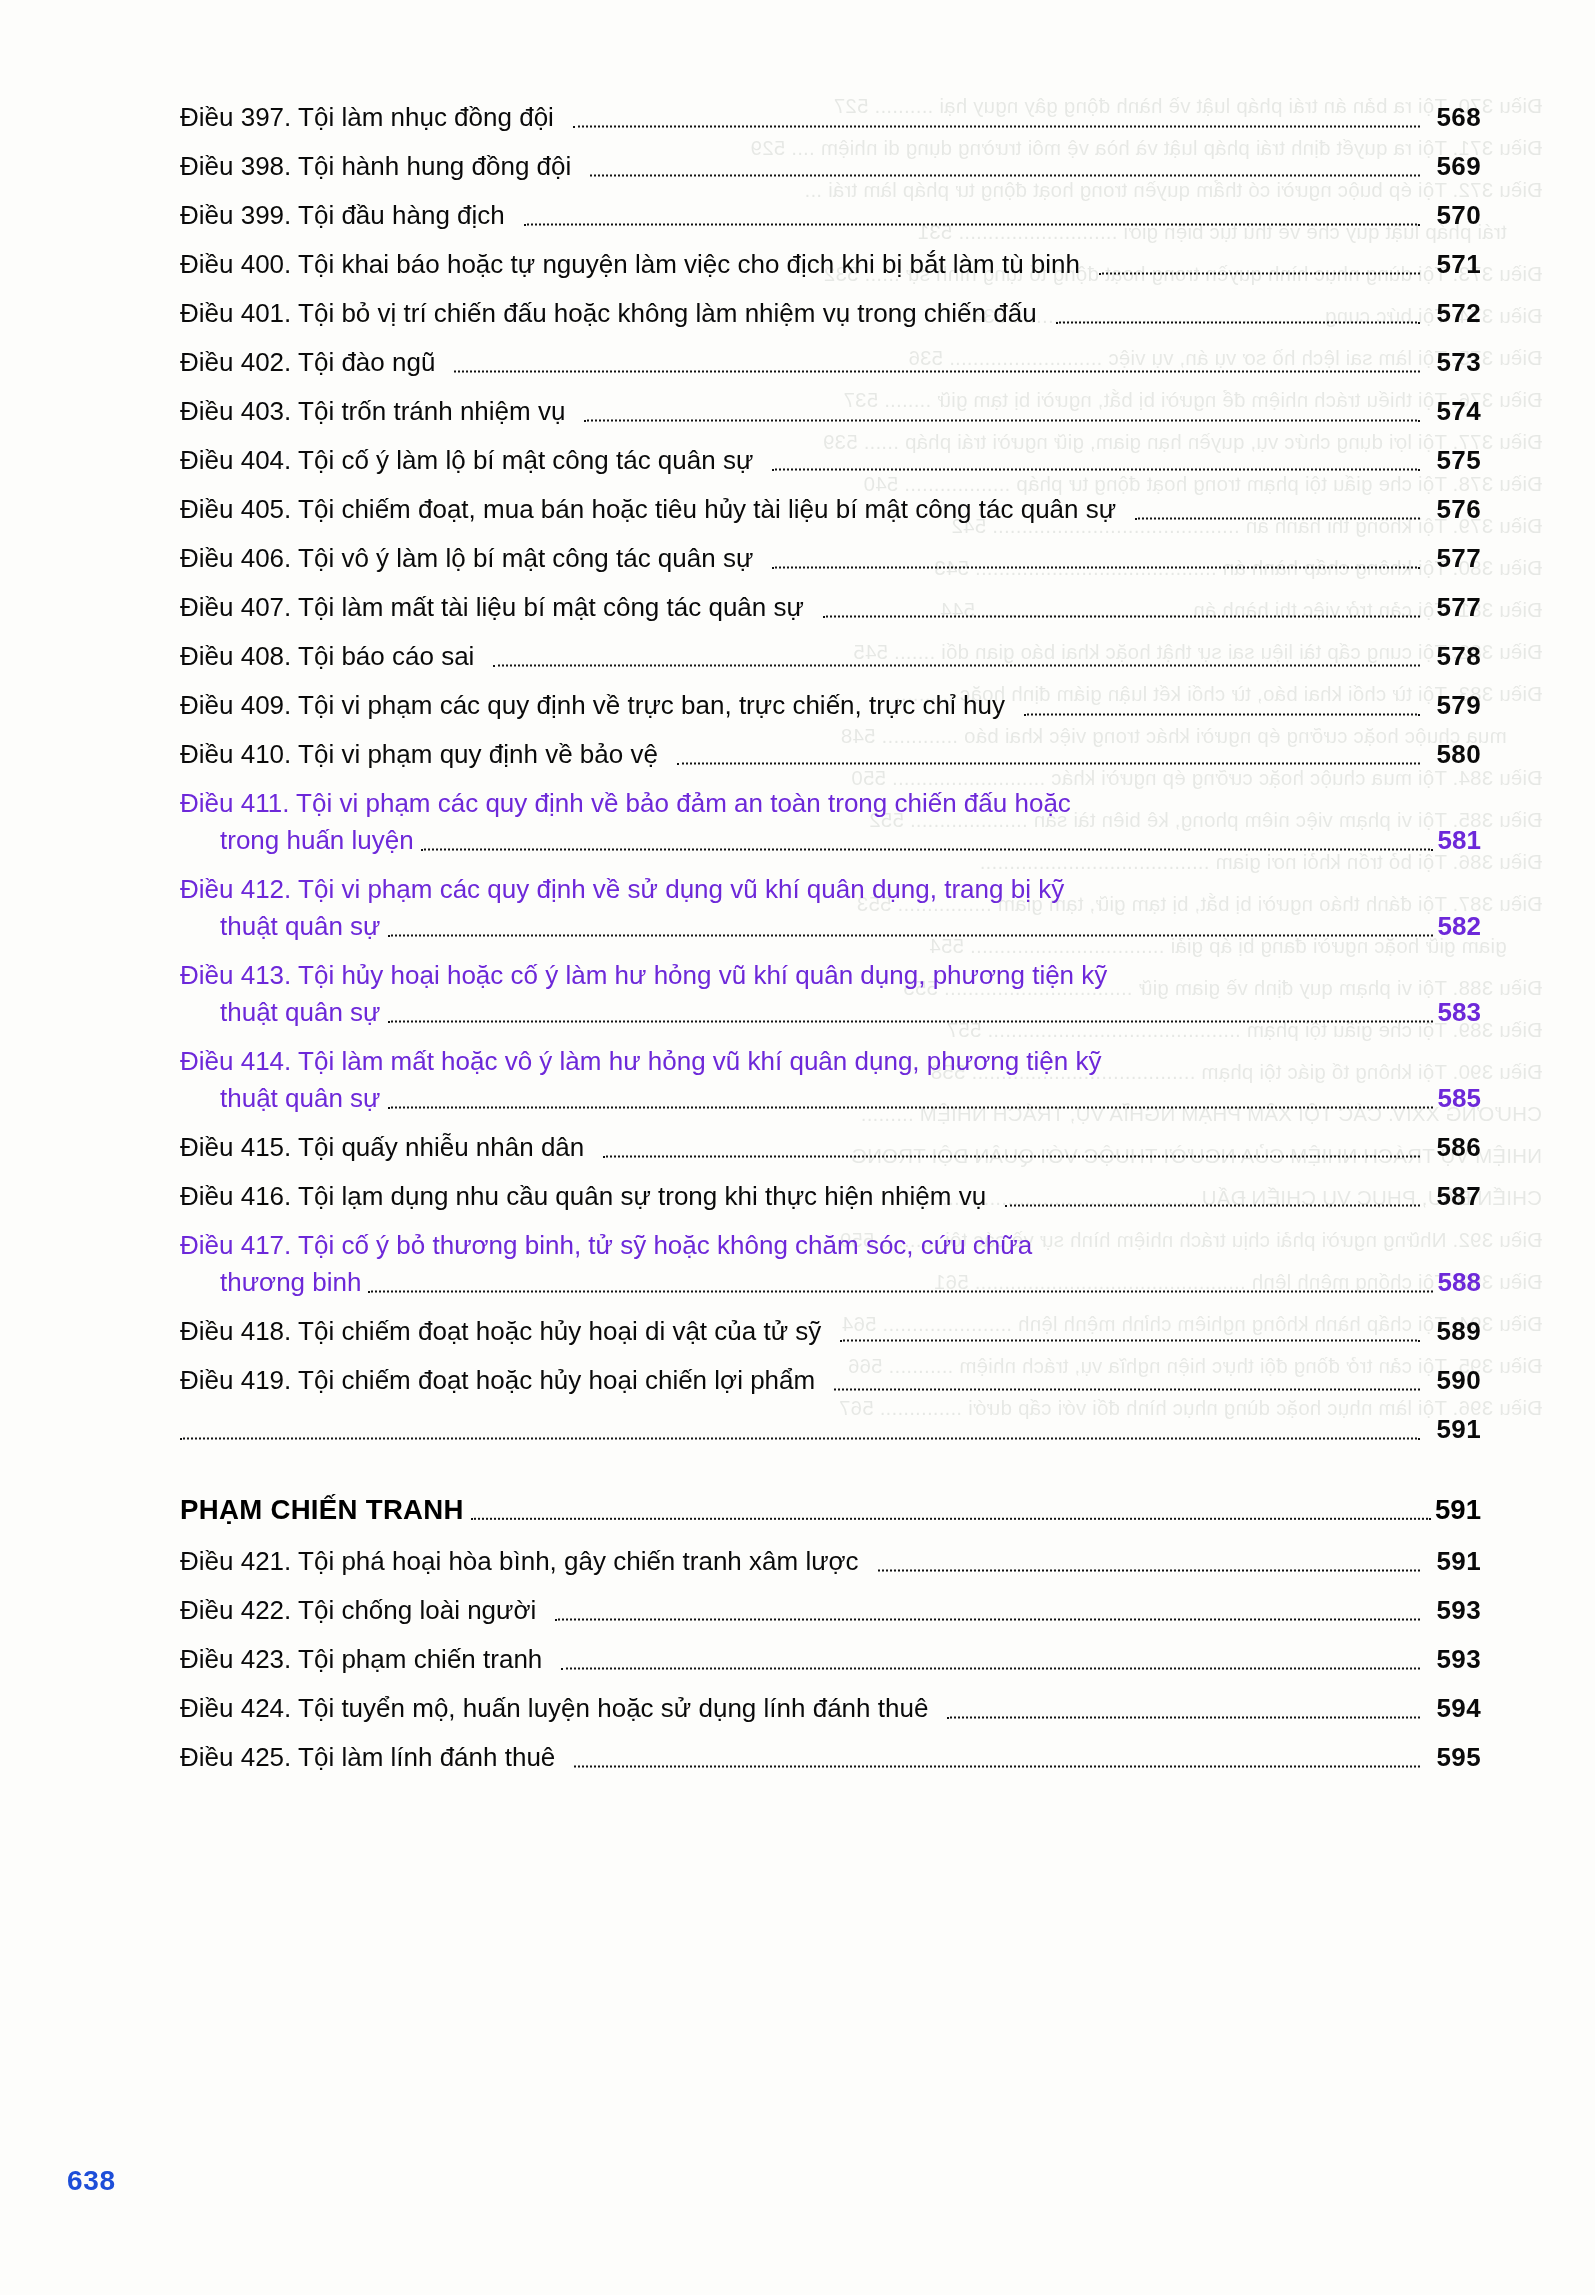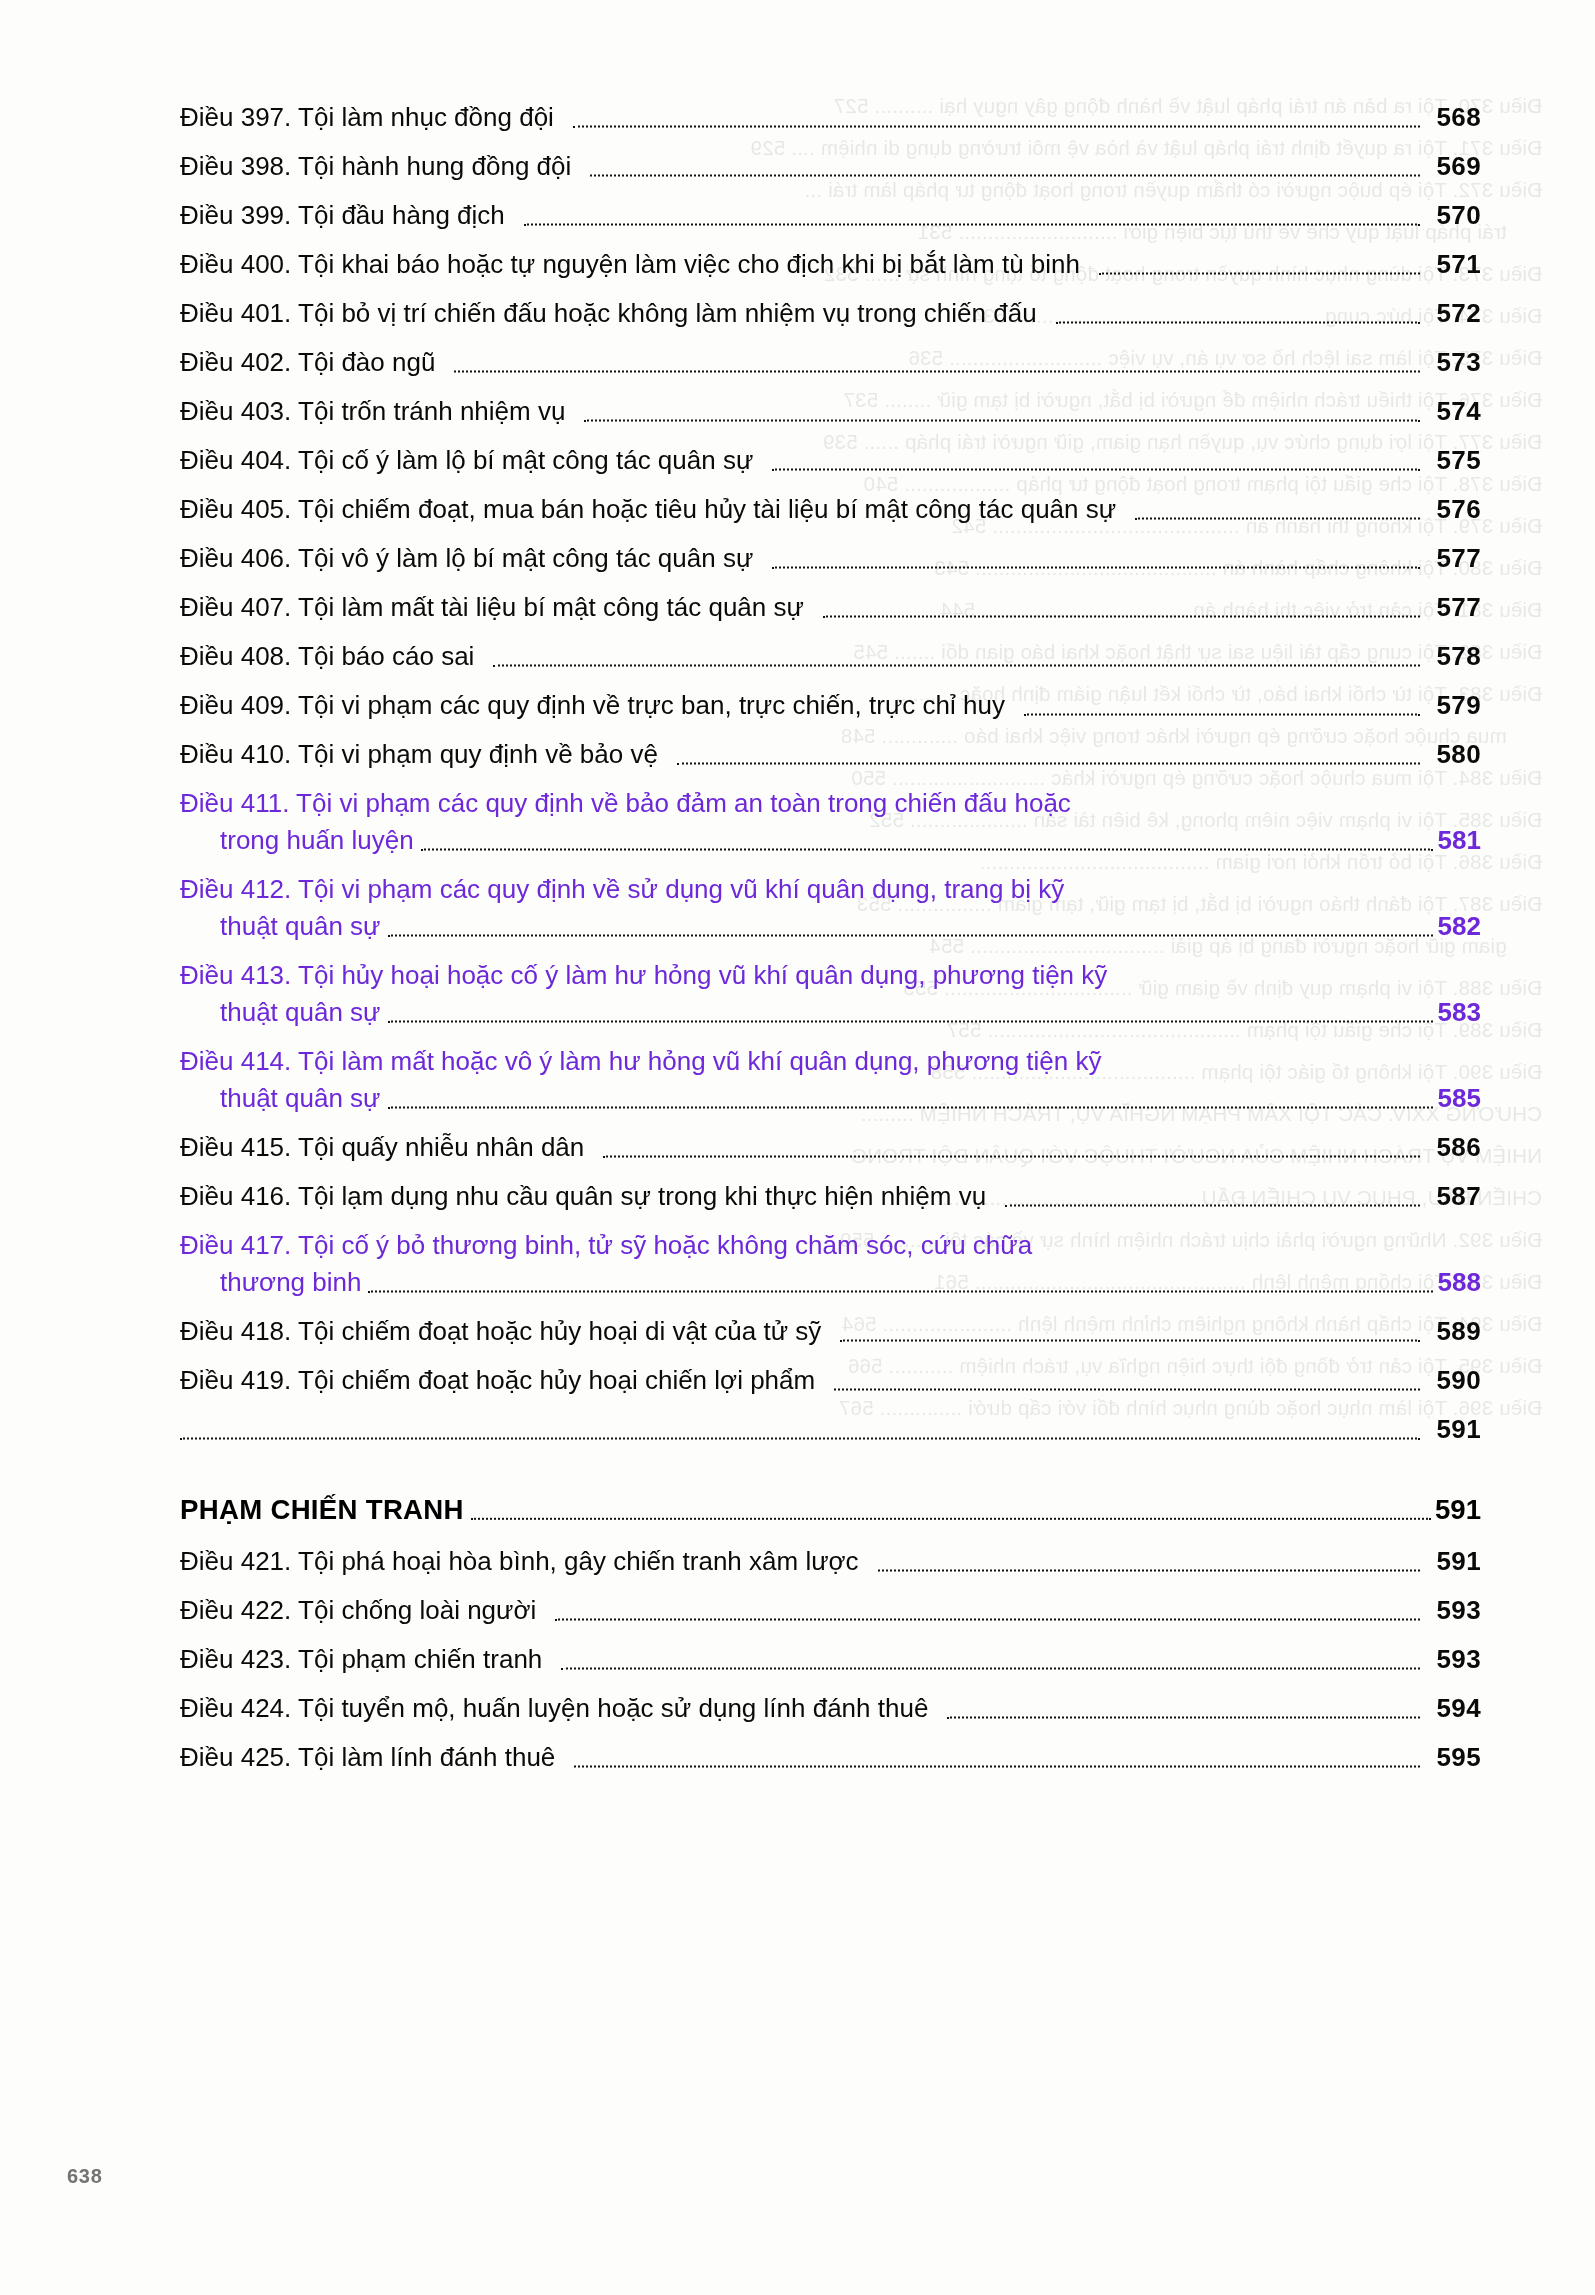--- a/index.html
+++ b/index.html
@@ -134,23 +134,23 @@
     height: 0.7px;
   }
   .chapter .line2 .pg {
     white-space: nowrap;
     padding-left: 4.2px;
   }
   .folio {
     position: absolute;
     left: 67px;
     top: 2165px;
-    font-size: 20px;
+    font-size: 28px;
     font-weight: bold;
-    color: #737373;
+    color: #1d4ed8;
     letter-spacing: 0.7px;
   }
 </style>
 </head>
 <body>
 
 <div class="page">
 
   <div class="bleed" aria-hidden="true">Điều 370. Tội ra bản án trái pháp luật về hành động gây nguy hại .......... 527
 Điều 371. Tội ra quyết định trái pháp luật và hòa vệ môi trường dụng di nhiệm .... 529

